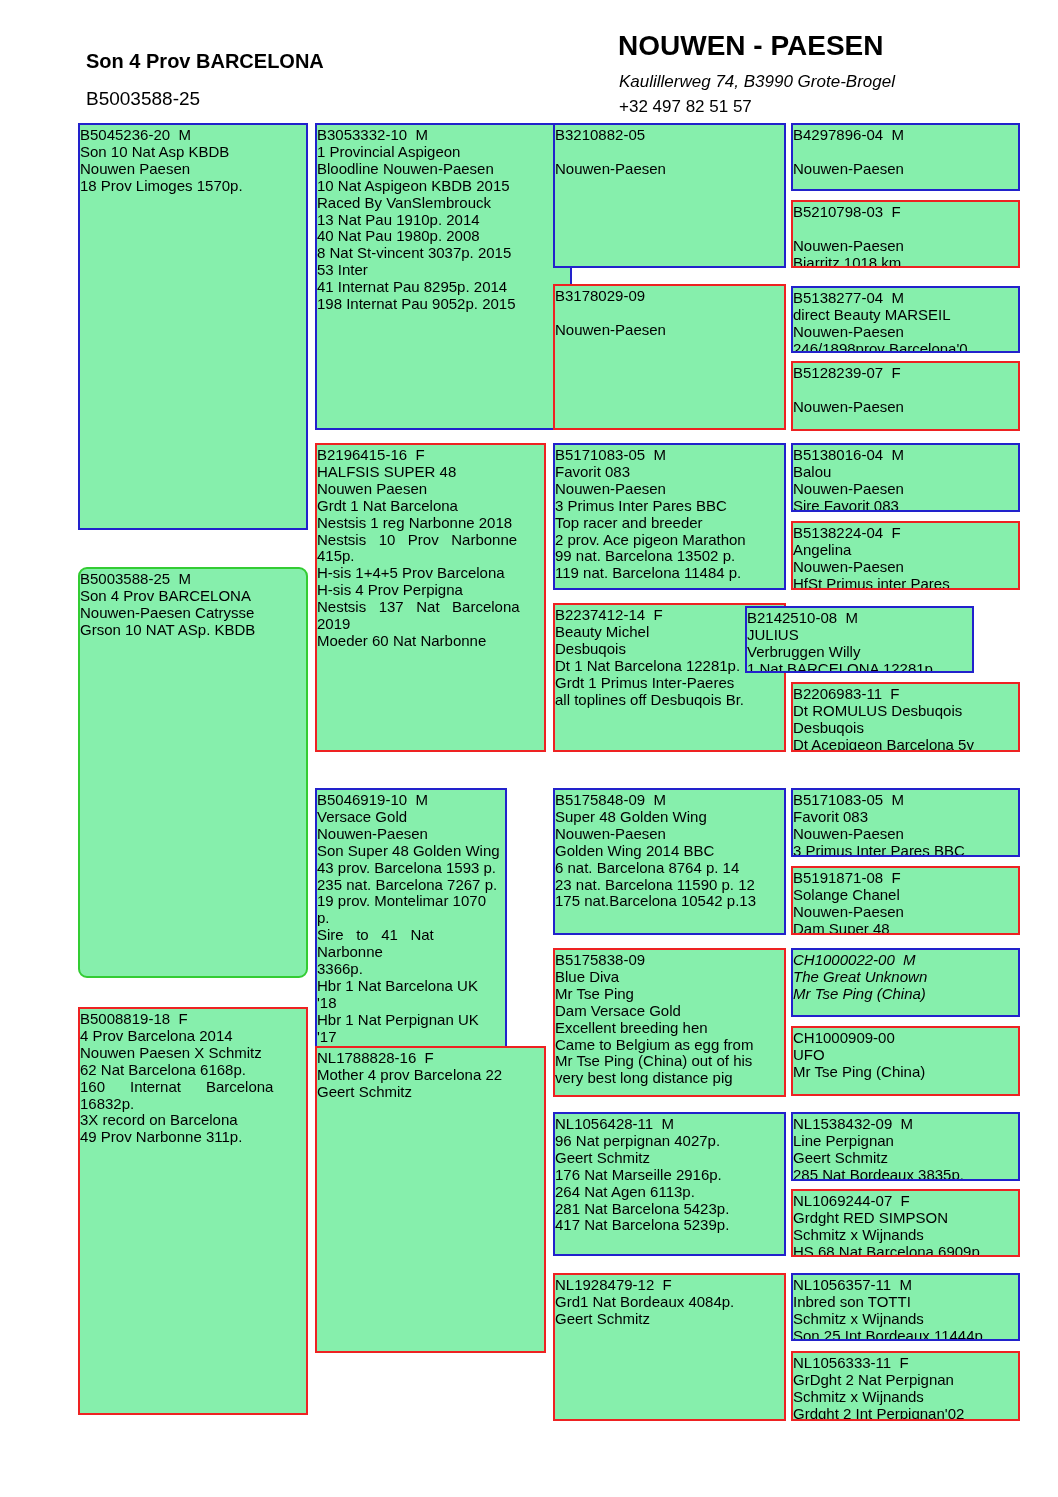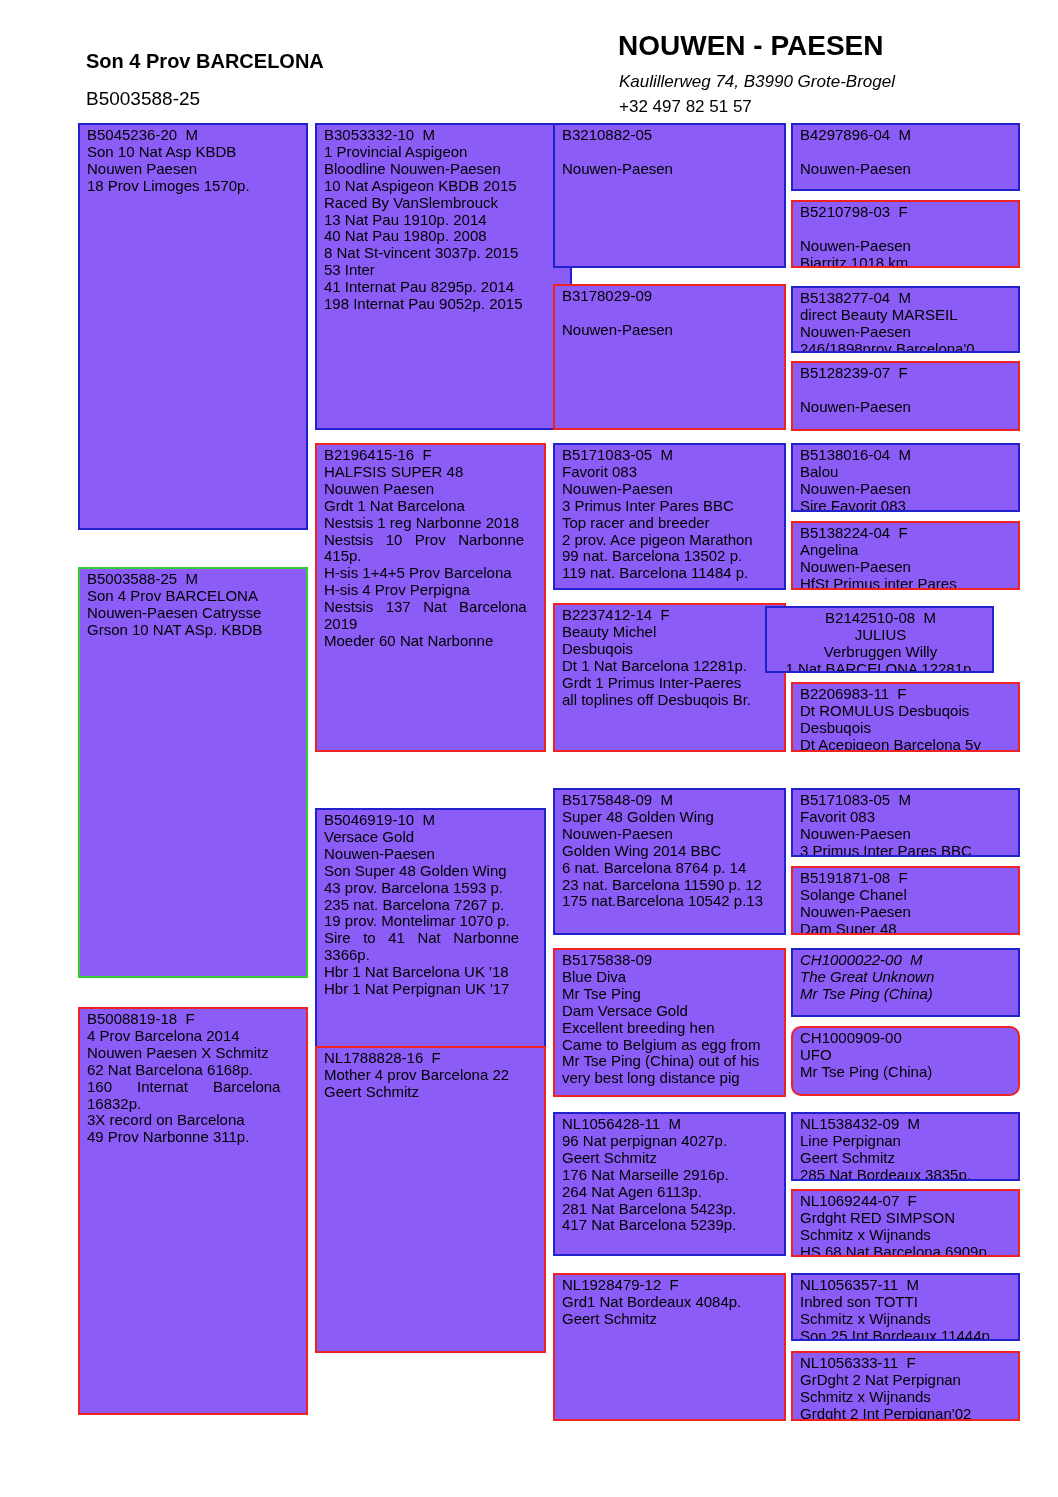--- a/index.html
+++ b/index.html
@@ -30,30 +30,30 @@
   }
   .hdr-right-phone {
     position: absolute; left: 619px; top: 97px;
     font-size: 17px; white-space: pre;
   }
   .pedigree { position: absolute; left: 0; top: 0; width: 100%; height: 100%; }
   .box {
     position: absolute;
     box-sizing: border-box;
     border: 2px solid #000;
-    background: #8b5cf6;
-    padding: 2px 5px 0 7px;
+    background: #86efac;
+    padding: 2px 5px 0 0;
     font-size: 15px;
     line-height: 16.9px;
     overflow: hidden;
   }
   .box .line { white-space: pre-wrap; }
   .box.male    { border-color: var(--male, #2222cc); }
   .box.female  { border-color: var(--female, #ee2222); }
-  .box.subject { border-color: var(--subject, #33cc33); }
+  .box.subject { border-color: var(--subject, #33cc33); border-radius: 9px; }
 </style>
 </head>
 <body>
 
 <div class="page">
   <div class="hdr-left-title">Son 4 Prov BARCELONA</div>
   <div class="hdr-left-ring">B5003588-25</div>
   <div class="hdr-right-name">NOUWEN - PAESEN</div>
   <div class="hdr-right-address">Kaulillerweg 74, B3990 Grote-Brogel</div>
   <div class="hdr-right-phone">+32 497 82 51 57</div>
@@ -100,21 +100,21 @@
         <div class="line">Grdt 1 Nat Barcelona</div>
         <div class="line">Nestsis 1 reg Narbonne 2018</div>
         <div class="line">Nestsis   10   Prov   Narbonne</div>
         <div class="line">415p.</div>
         <div class="line">H-sis 1+4+5 Prov Barcelona</div>
         <div class="line">H-sis 4 Prov Perpigna</div>
         <div class="line">Nestsis   137   Nat   Barcelona</div>
         <div class="line">2019</div>
         <div class="line">Moeder 60 Nat Narbonne</div>
       </div>
-      <div class="box male" style="left: 315px; top: 788px; width: 231px; height: 309px; margin-top: 20px;">
+      <div class="box male" style="left: 315px; top: 788px; width: 192px; height: 309px;">
         <div class="line">B5046919-10  M</div>
         <div class="line">Versace Gold</div>
         <div class="line">Nouwen-Paesen</div>
         <div class="line">Son Super 48 Golden Wing</div>
         <div class="line">43 prov. Barcelona 1593 p.</div>
         <div class="line">235 nat. Barcelona 7267 p.</div>
         <div class="line">19 prov. Montelimar 1070 p.</div>
         <div class="line">Sire   to   41   Nat   Narbonne</div>
         <div class="line">3366p.</div>
         <div class="line">Hbr 1 Nat Barcelona UK '18</div>
@@ -213,21 +213,21 @@
         <div class="line">Balou</div>
         <div class="line">Nouwen-Paesen</div>
         <div class="line">Sire Favorit 083</div>
       </div>
       <div class="box female" style="left: 791px; top: 521px; width: 229px; height: 69px;">
         <div class="line">B5138224-04  F</div>
         <div class="line">Angelina</div>
         <div class="line">Nouwen-Paesen</div>
         <div class="line">HfSt Primus inter Pares</div>
       </div>
-      <div class="box male" style="left: 765px; top: 606px; width: 229px; height: 67px; text-align: center;">
+      <div class="box male" style="left: 745px; top: 606px; width: 229px; height: 67px;">
         <div class="line">B2142510-08  M</div>
         <div class="line">JULIUS</div>
         <div class="line">Verbruggen Willy</div>
         <div class="line">1 Nat BARCELONA 12281p.</div>
       </div>
       <div class="box female" style="left: 791px; top: 682px; width: 229px; height: 70px;">
         <div class="line">B2206983-11  F</div>
         <div class="line">Dt ROMULUS Desbuqois</div>
         <div class="line">Desbuqois</div>
         <div class="line">Dt Acepigeon Barcelona 5y</div>
@@ -242,21 +242,21 @@
         <div class="line">B5191871-08  F</div>
         <div class="line">Solange Chanel</div>
         <div class="line">Nouwen-Paesen</div>
         <div class="line">Dam Super 48</div>
       </div>
       <div class="box male" style="left: 791px; top: 948px; width: 229px; height: 69px; font-style: italic;">
         <div class="line">CH1000022-00  M</div>
         <div class="line">The Great Unknown</div>
         <div class="line">Mr Tse Ping (China)</div>
       </div>
-      <div class="box female" style="left: 791px; top: 1026px; width: 229px; height: 70px; border-radius: 10px;">
+      <div class="box female" style="left: 791px; top: 1026px; width: 229px; height: 70px;">
         <div class="line">CH1000909-00</div>
         <div class="line">UFO</div>
         <div class="line">Mr Tse Ping (China)</div>
       </div>
       <div class="box male" style="left: 791px; top: 1112px; width: 229px; height: 69px;">
         <div class="line">NL1538432-09  M</div>
         <div class="line">Line Perpignan</div>
         <div class="line">Geert Schmitz</div>
         <div class="line">285 Nat Bordeaux 3835p.</div>
       </div>

